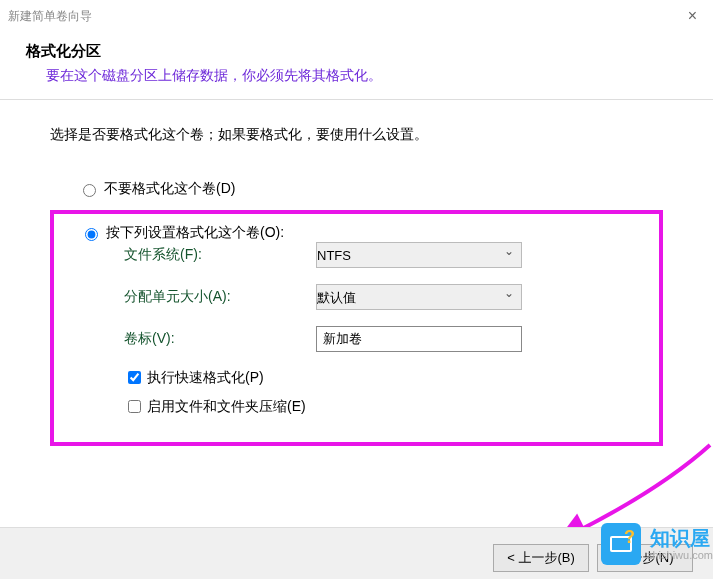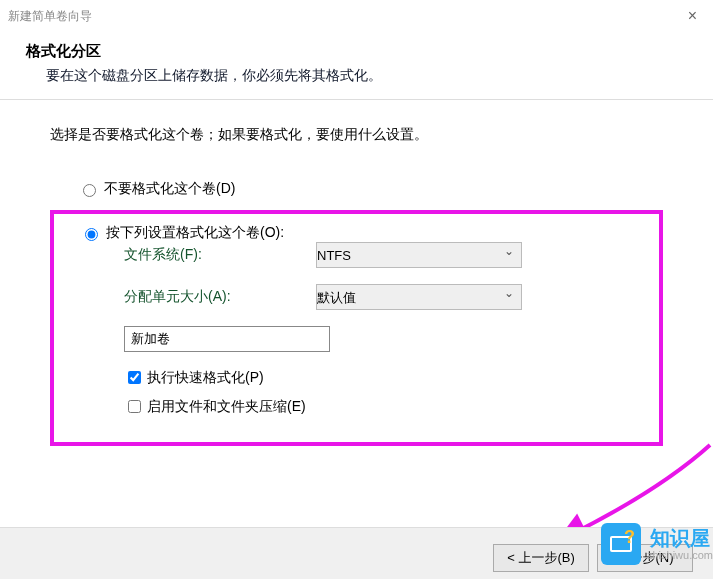--- a/index.html
+++ b/index.html
@@ -36,21 +36,21 @@
       padding: 10px 26px 14px 26px;
     }
     .header-title {
       font-size: 15px;
       font-weight: bold;
       color: #000;
       margin-bottom: 6px;
     }
     .header-subtitle {
       font-size: 14px;
-      color: #0f172a;
+      color: #6d28d9;
       padding-left: 20px;
     }
     .divider {
       border: none;
       border-top: 1px solid #ddd;
       margin: 0;
     }
     .content {
       padding: 26px 50px 10px 50px;
     }
@@ -248,20 +248,21 @@
     <div class="form-row">
       <div class="form-label">分配单元大小(A):</div>
       <div class="select-wrap">
         <select class="form-select">
           <option>默认值</option>
         </select>
       </div>
     </div>
 
     <div class="form-row">
+      <div class="form-label">卷标(V):</div>
       <input type="text" class="form-input" value="新加卷" style="">
     </div>
 
     <label class="checkbox-row">
       <input type="checkbox" checked="" style="">
       <span>执行快速格式化(P)</span>
     </label>
 
     <label class="checkbox-row">
       <input type="checkbox" style="">

